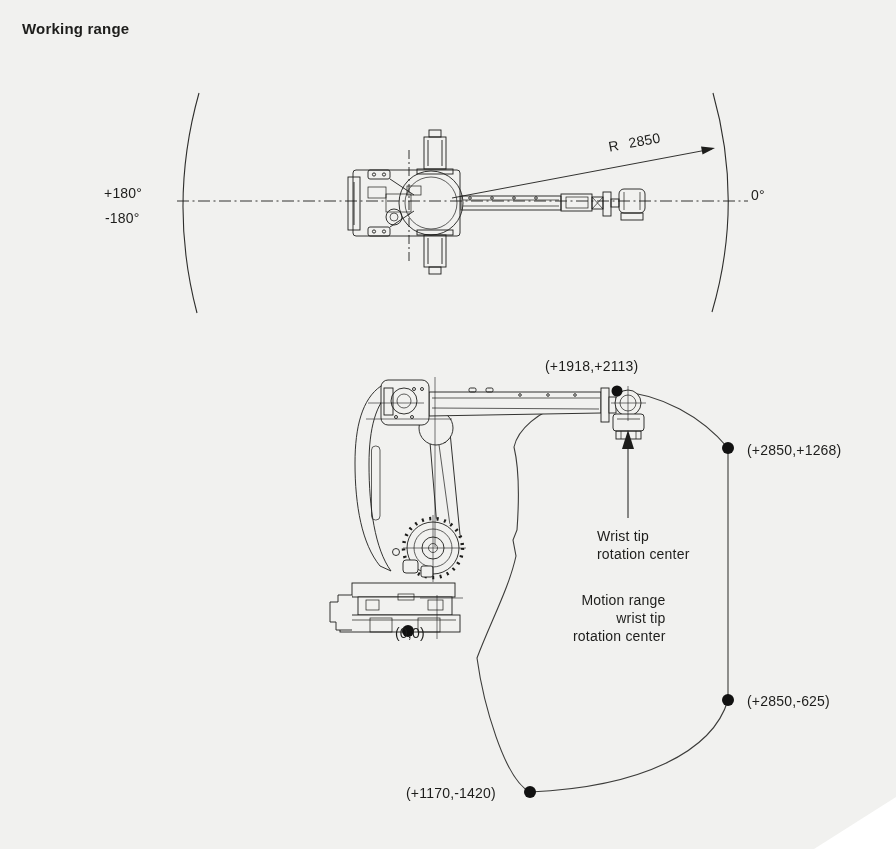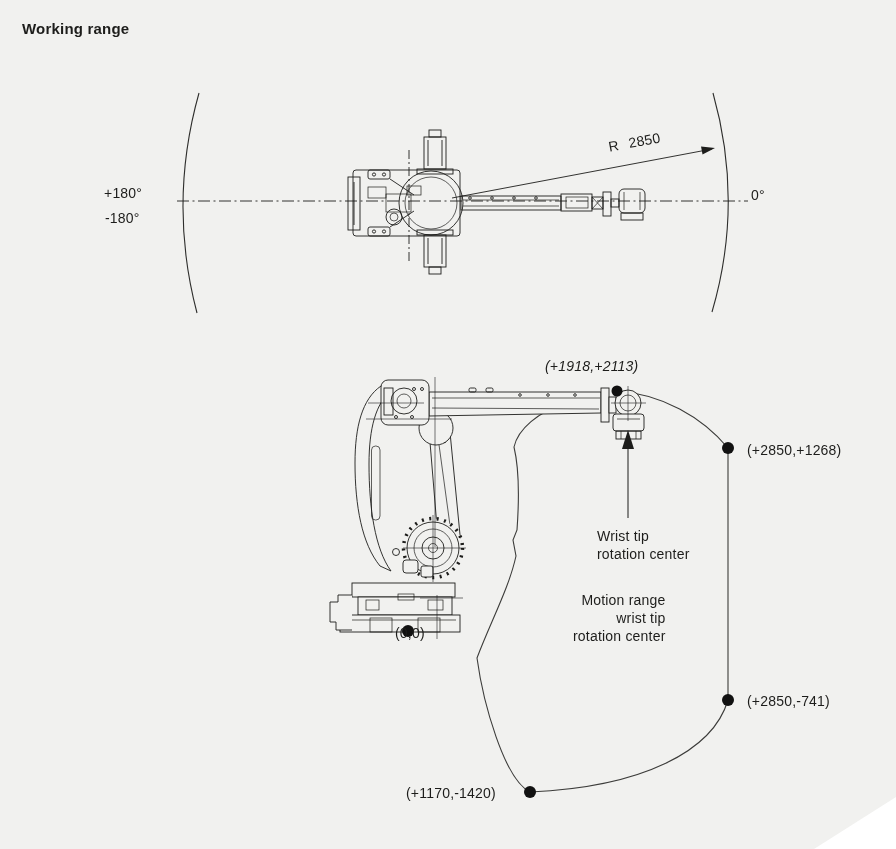--- a/index.html
+++ b/index.html
@@ -202,23 +202,23 @@
     <polygon points="896,797 896,849 814,849" fill="#ffffff" stroke="none"></polygon>
   </svg>
 
   <div class="title">Working range</div>
 
   <div class="lbl" style="left:104px;top:176px;margin-top:8px;">+180°</div>
   <div class="lbl" style="left:105px;top:209px;">-180°</div>
   <div class="lbl" style="left:751px;top:186px;">0°</div>
   <div class="lbl radius-lbl" style="left:607px;top:138px;">R 2850</div>
 
-  <div class="lbl" style="left:545px;top:357px;font-style:italic;">(+1918,+2113)</div>
+  <div class="lbl" style="left:545px;top:357px;">(+1918,+2113)</div>
   <div class="lbl" style="left:747px;top:441px;">(+2850,+1268)</div>
-  <div class="lbl" style="left:747px;top:692px;">(+2850,-741)</div>
+  <div class="lbl" style="left:747px;top:692px;">(+2850,-625)</div>
   <div class="lbl" style="left:406px;top:784px;text-align:right;">(+1170,-1420)</div>
   <div class="lbl" style="left:395px;top:624px;">(0,0)</div>
 
   <div class="lbl" style="left:597px;top:527px;">
     <span>Wrist tip</span>
     <span>rotation center</span>
   </div>
 
   <div class="lbl" style="left:573px;top:591px;text-align:right;">
     <span>Motion range</span>

